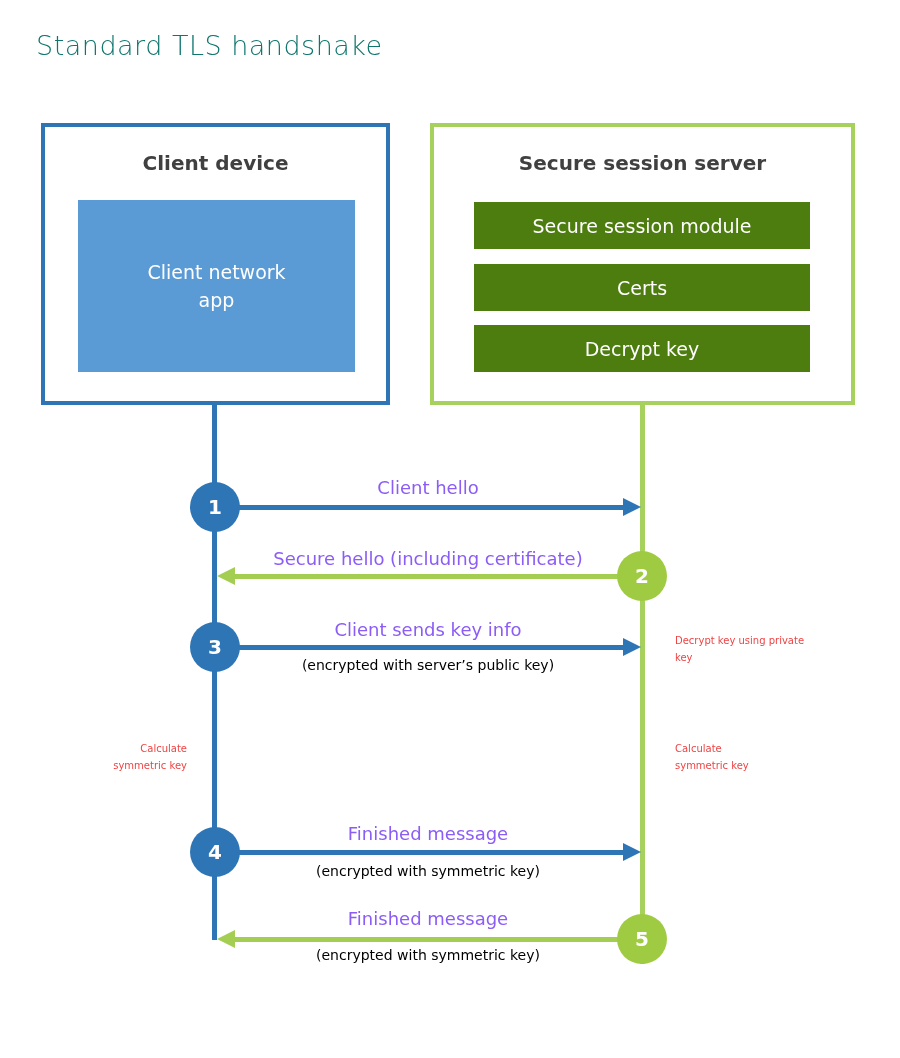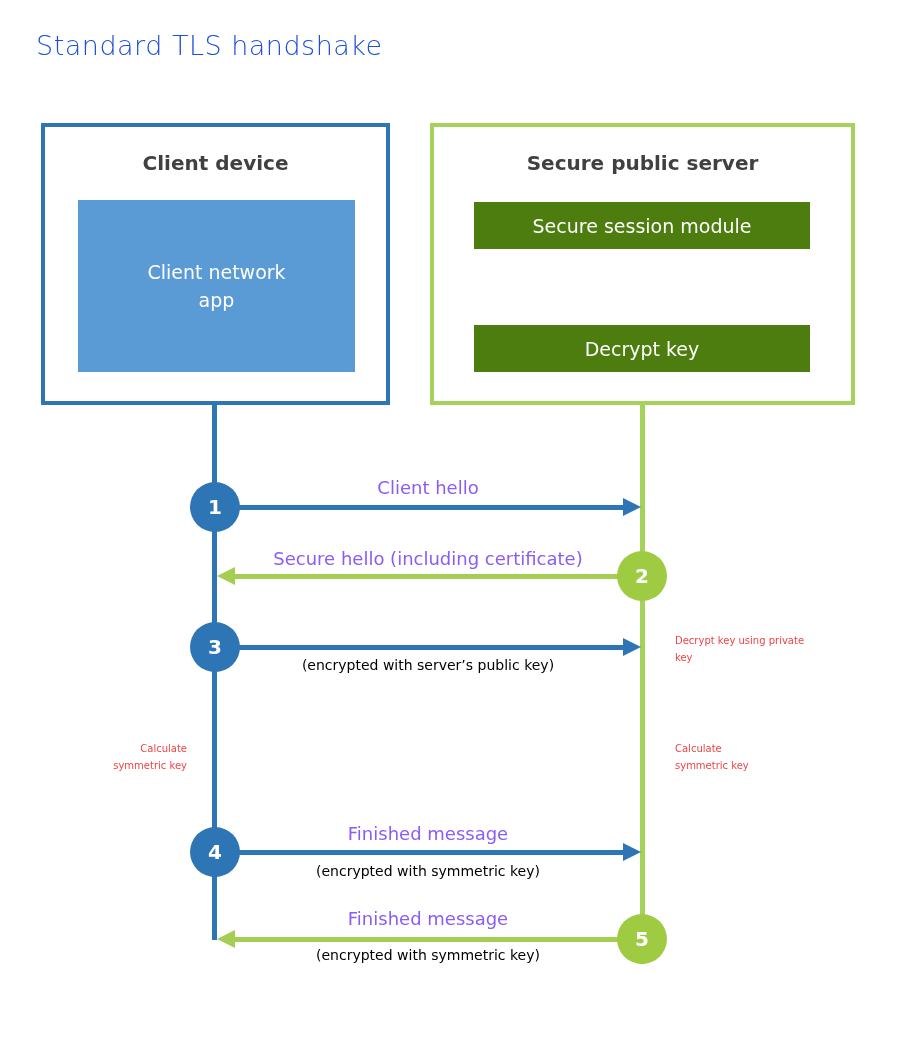--- a/index.html
+++ b/index.html
@@ -11,21 +11,21 @@
     height: 1058px;
     background: #ffffff;
     overflow: hidden;
   }
   .abs { position: absolute; }
 
   .diagram-title {
     left: 36px; top: 30px;
     font-size: 27px;
     font-weight: 300;
-    color: #1d4ed8;
+    color: #0f766e;
     letter-spacing: 0.5px;
   }
 
   
   .entity-box {
     top: 123px;
     height: 282px;
     background: #ffffff;
     border-style: solid;
     border-width: 4px;
@@ -107,38 +107,40 @@
 <div class="canvas">
 
   <div class="abs diagram-title">Standard TLS handshake</div>
 
   <div class="abs entity-box client-box">
     <div class="entity-title">Client device</div>
   </div>
   <div class="abs client-app-box">Client network app</div>
 
   <div class="abs entity-box server-box">
-    <div class="entity-title">Secure public server</div>
+    <div class="entity-title">Secure session server</div>
   </div>
   <div class="abs server-module-bar" style="top:202px;">Secure session module</div>
+  <div class="abs server-module-bar" style="top:264px;">Certs</div>
   <div class="abs server-module-bar" style="top:325px;">Decrypt key</div>
 
   <div class="abs lifeline lifeline-client"></div>
   <div class="abs lifeline lifeline-server"></div>
 
   <div class="abs msg-label" style="top:477px;">Client hello</div>
   <div class="abs arrow-shaft blue" style="left:217px; top:505px; width:406px;"></div>
   <div class="abs arrow-head right" style="left:623px; top:498px;"></div>
   <div class="abs step-badge blue" style="left:190px; top:482px;">1</div>
 
   <div class="abs msg-label" style="top:548px;">Secure hello (including certificate)</div>
   <div class="abs arrow-shaft green" style="left:235px; top:574px; width:405px;"></div>
   <div class="abs arrow-head left" style="left:217px; top:567px;"></div>
   <div class="abs step-badge green" style="left:617px; top:551px;">2</div>
 
+  <div class="abs msg-label" style="top:619px;">Client sends key info</div>
   <div class="abs arrow-shaft blue" style="left:217px; top:645px; width:406px;"></div>
   <div class="abs arrow-head right" style="left:623px; top:638px;"></div>
   <div class="abs step-badge blue" style="left:190px; top:622px;">3</div>
   <div class="abs msg-sublabel" style="top:657px;">(encrypted with server’s public key)</div>
 
   <div class="abs annotation" style="left:675px; top:632px; width:135px;">Decrypt key using private key</div>
   <div class="abs annotation" style="left:87px; top:740px; width:100px; text-align:right;">Calculate symmetric key</div>
   <div class="abs annotation" style="left:675px; top:740px; width:100px;">Calculate symmetric key</div>
 
   <div class="abs msg-label" style="top:823px;">Finished message</div>

